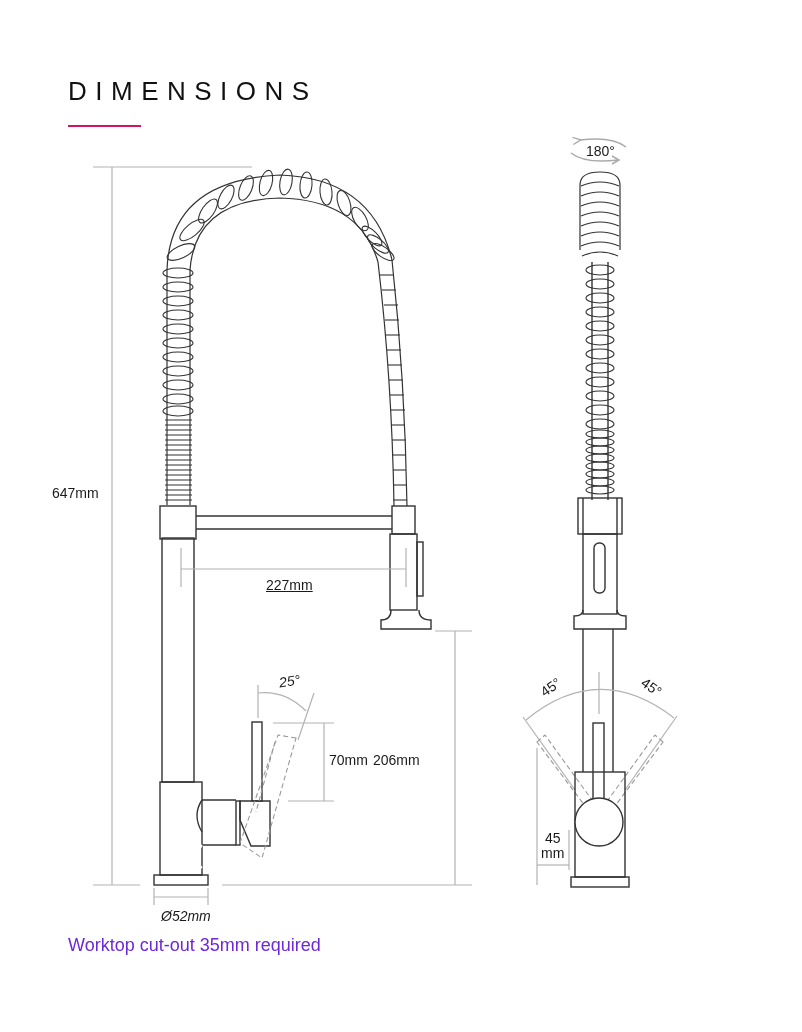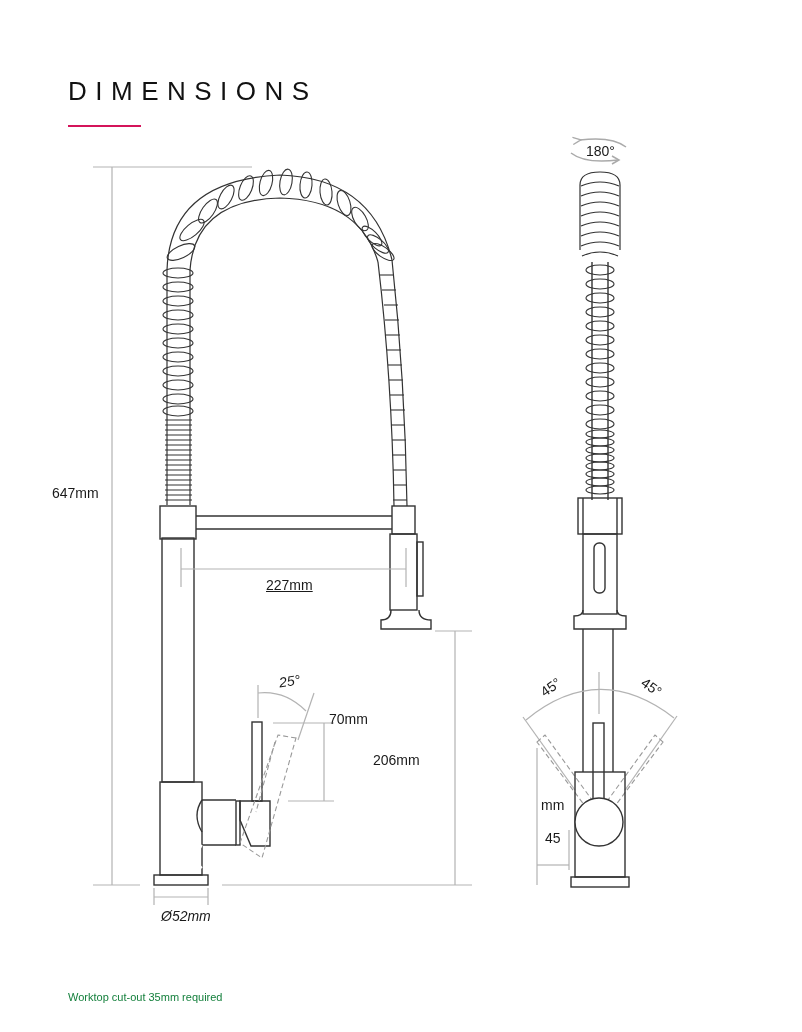--- a/index.html
+++ b/index.html
@@ -3,21 +3,21 @@
 <meta charset="utf-8">
 <style>
   html, body { margin: 0; padding: 0; background: #ffffff; }
   body { width: 802px; height: 1032px; position: relative; overflow: hidden;
          font-family: "Liberation Sans", "DejaVu Sans", sans-serif; color: #1a1a1a; }
   .title { position: absolute; left: 68px; top: 78px; font-size: 26px; letter-spacing: 8.5px;
            font-weight: 400; color: #111; margin: 0; line-height: 1; }
   .title-underline { position: absolute; left: 68px; top: 125px; width: 73px; height: 2px; background: #d4145a; }
   svg.drawing { position: absolute; left: 0; top: 0; width: 802px; height: 1032px; }
   .lbl { position: absolute; font-size: 14px; color: #1a1a1a; white-space: nowrap; line-height: 1; }
-  .notes { position: absolute; left: 68px; top: 989px; font-size: 11px; line-height: 16px; color: #15803d; }
+  .notes { position: absolute; left: 68px; top: 937px; font-size: 18px; line-height: 16px; color: #6d28d9; }
   .notes div { white-space: nowrap; }
 </style>
 </head>
 <body>
 
 <h1 class="title">DIMENSIONS</h1>
 <div class="title-underline"></div>
 
 <svg class="drawing" viewBox="0 0 802 1032" xmlns="http://www.w3.org/2000/svg">
   <defs>
@@ -232,25 +232,25 @@
       <line x1="537" y1="748" x2="537" y2="885"></line>
       <line x1="569" y1="830" x2="569" y2="870"></line>
       <line x1="537" y1="865" x2="569" y2="865"></line>
     </g>
   </g>
 </svg>
 
 <div class="lbl" style="left:52px; top:486px;">647mm</div>
 <div class="lbl" style="left:266px; top:578px;text-decoration:underline;">227mm</div>
 <div class="lbl" style="left:279px; top:674px; font-style:italic; transform:rotate(-8deg);">25°</div>
-<div class="lbl" style="left:329px; top:712px;text-align:right;">70mm</div>
+<div class="lbl" style="left:329px; top:753px;text-align:right;">70mm</div>
 <div class="lbl" style="left:373px; top:753px;">206mm</div>
 <div class="lbl" style="left:161px; top:909px;font-style:italic;">Ø52mm</div>
 
 <div class="lbl" style="left:586px; top:144px;text-align:center;">180°</div>
 <div class="lbl" style="left:540px; top:680px; transform:rotate(-35deg);">45°</div>
 <div class="lbl" style="left:641px; top:680px; transform:rotate(35deg);">45°</div>
 <div class="lbl" style="left:545px; top:831px;">45</div>
-<div class="lbl" style="left:541px; top:798px;text-align:right;">mm</div>
+<div class="lbl" style="left:541px; top:846px;text-align:right;">mm</div>
 
 <div class="notes">
   <div>Worktop cut-out 35mm required</div>
 </div>
 
 </body></html>

